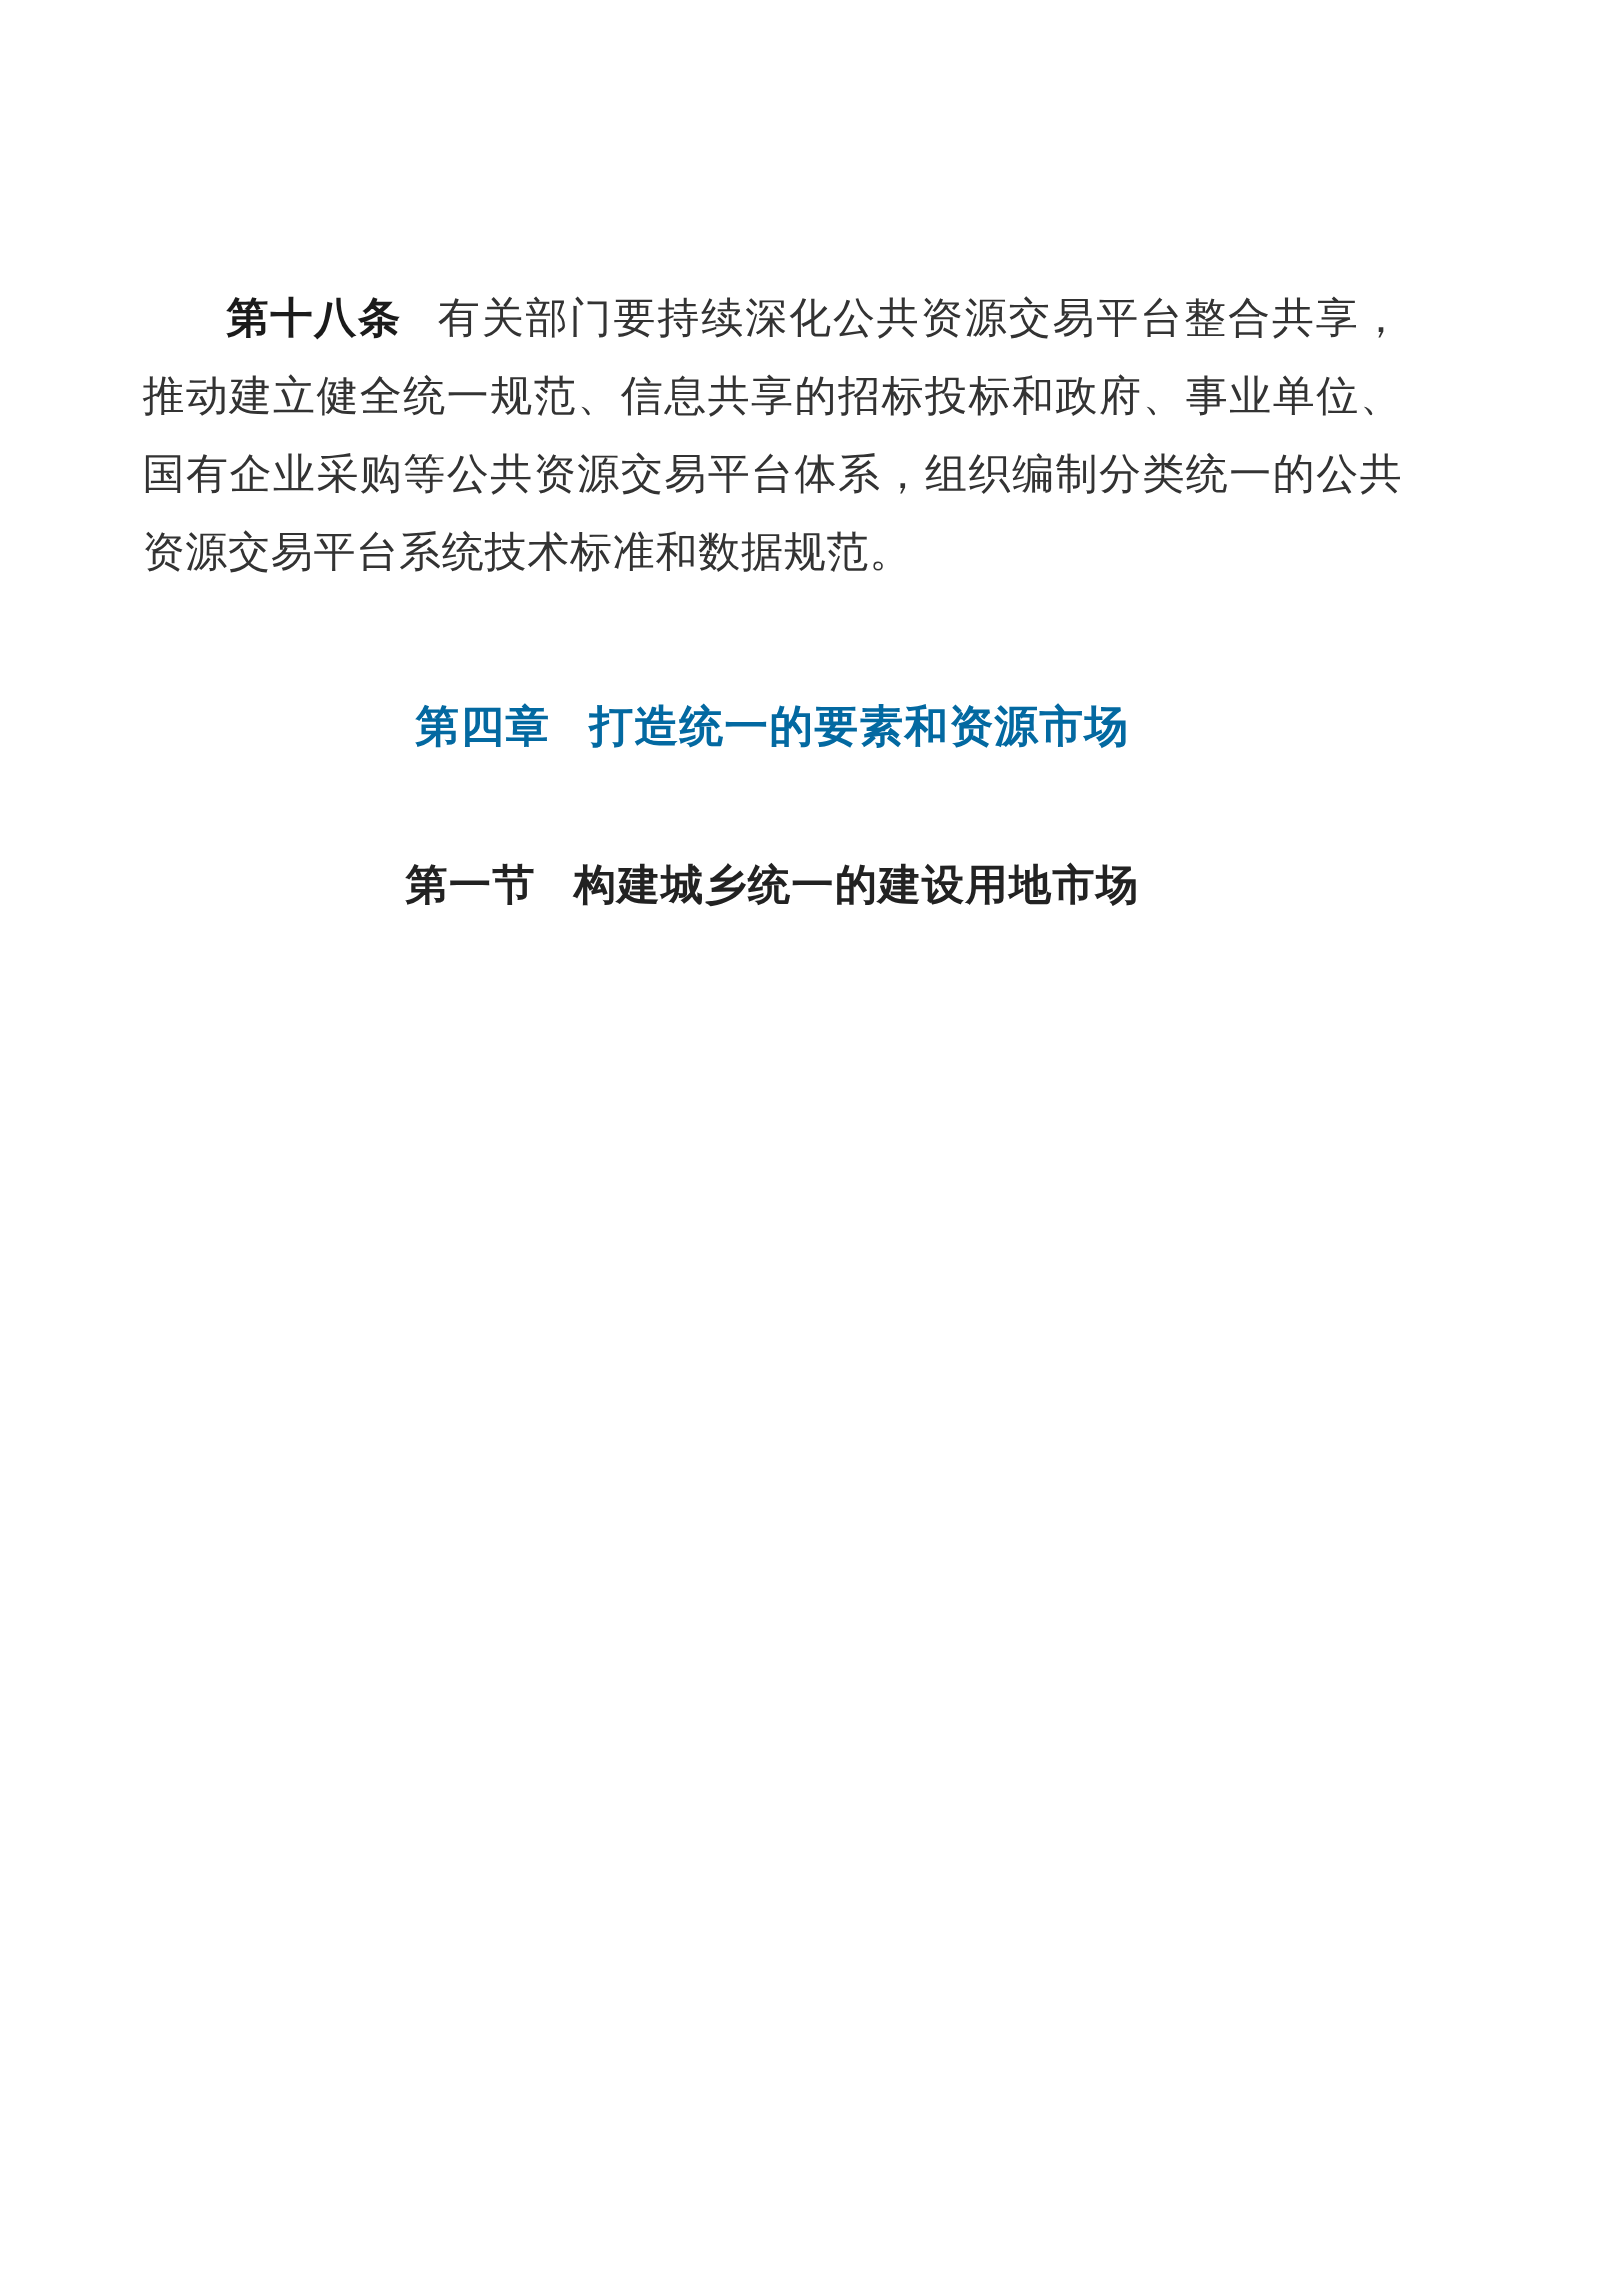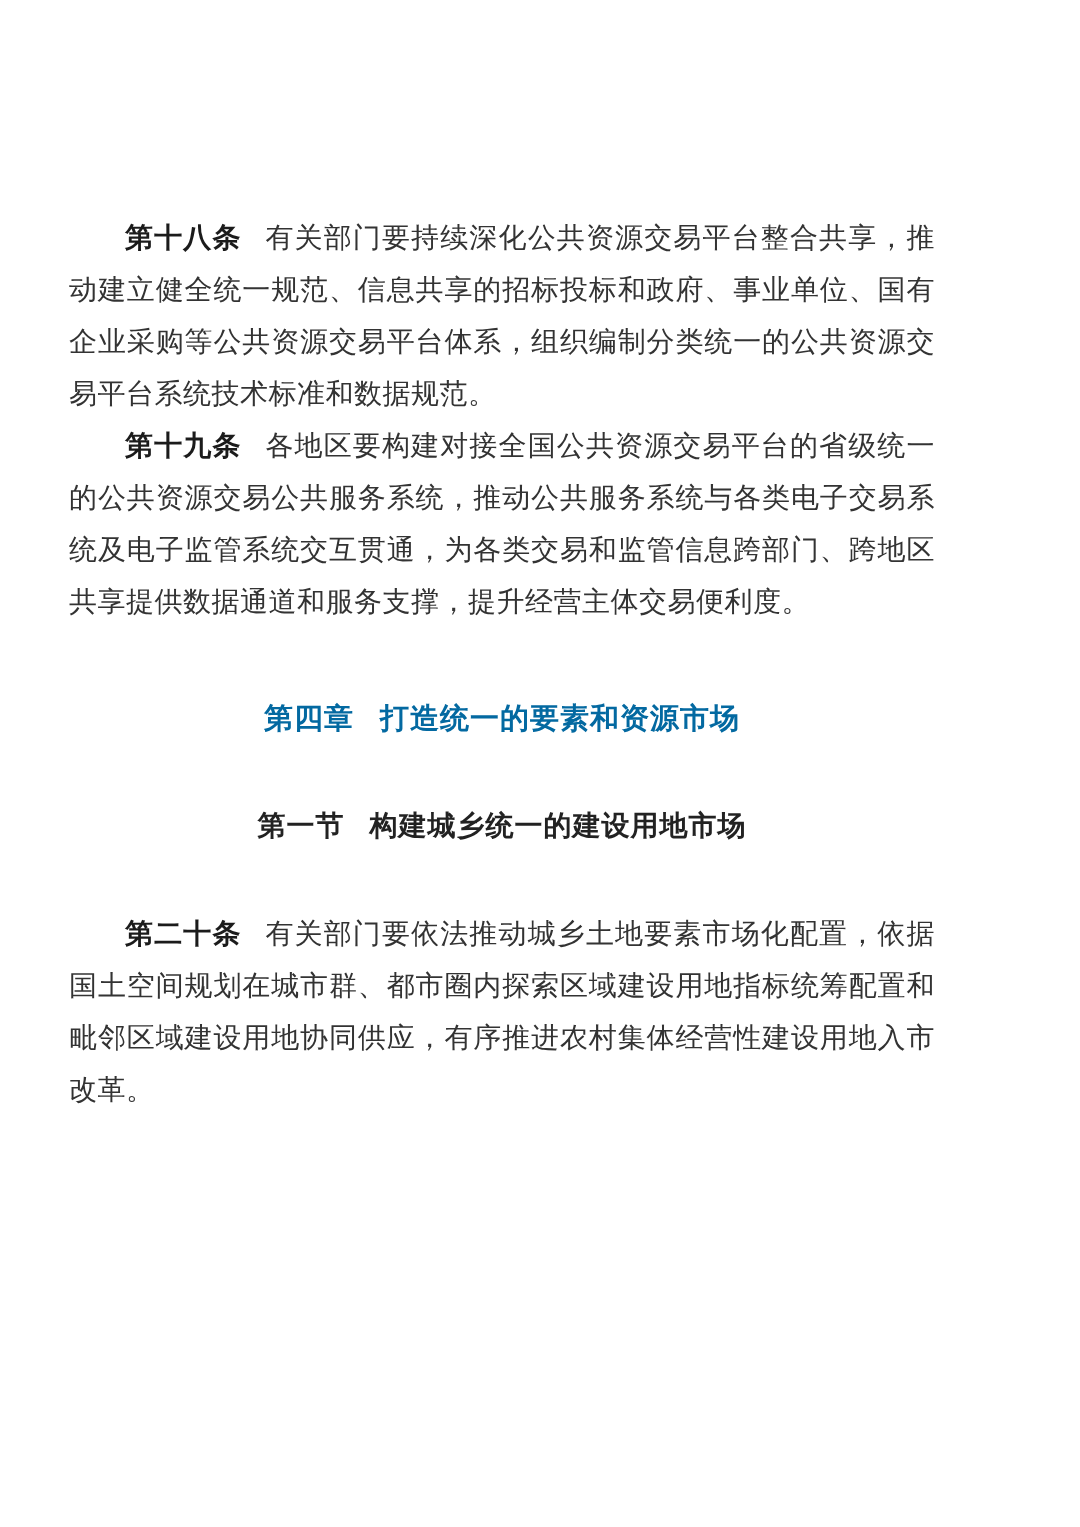--- a/index.html
+++ b/index.html
@@ -10,22 +10,21 @@
   .page {
     position: relative;
     width: 1080px;
     height: 1527px;
     background: #ffffff;
     overflow: hidden;
     font-family: "Liberation Serif", serif;
   }
   .content {
     box-sizing: border-box;
-    padding: 186px 145px 0 69px; 
-    margin-top: 26px;
+    padding: 186px 145px 0 95px; 
   }
   .para {
     margin: 0;
     font-size: 28px;
     line-height: 52px;
     color: #333333;
     text-align: justify;
     text-indent: 2em;
     letter-spacing: 0.5px;
   }
@@ -46,39 +45,37 @@
     color: #0369a1;
     letter-spacing: 1px;
   }
   .section-heading {
     margin: 0 0 56px 0;
     text-align: center;
     text-indent: 0;
     font-size: 28px;
     line-height: 52px;
     font-weight: bold;
-    font-family: Liberation Serif, serif;
+    font-family: Liberation Mono, monospace;
     color: #222222;
     letter-spacing: 1px;
   }
   .heading-label {
     margin-right: 0.9em;
   }
 </style>
 </head>
 <body>
 
 <div class="page">
   <div class="content">
 
     <p class="para"><span class="article-label">第十八条</span><span>有关部门要持续深化公共资源交易平台整合共享，推动建立健全统一规范、信息共享的招标投标和政府、事业单位、国有企业采购等公共资源交易平台体系，组织编制分类统一的公共资源交易平台系统技术标准和数据规范。</span></p>
 
-    <p class="para"><span class="article-label">第十九条</span><span>各地区要构建对接全国公共资源交易平台的省级统一的公共资源交易公共服务系统，推动公共服务系统与各类电子交易系统及电子监管系统交互贯通，为各类交易和监管信息跨部门、跨地区共享提供数据通道和服务支撑，提升经营主体交易便利度。</span></p>
 
     <h2 class="chapter-heading"><span class="heading-label">第四章</span><span>打造统一的要素和资源市场</span></h2>
 
     <h3 class="section-heading"><span class="heading-label">第一节</span><span>构建城乡统一的建设用地市场</span></h3>
 
-    <p class="para"><span class="article-label">第二十条</span><span>有关部门要依法推动城乡土地要素市场化配置，依据国土空间规划在城市群、都市圈内探索区域建设用地指标统筹配置和毗邻区域建设用地协同供应，有序推进农村集体经营性建设用地入市改革。</span></p>
 
 
   </div>
 </div>
 
 </body></html>

